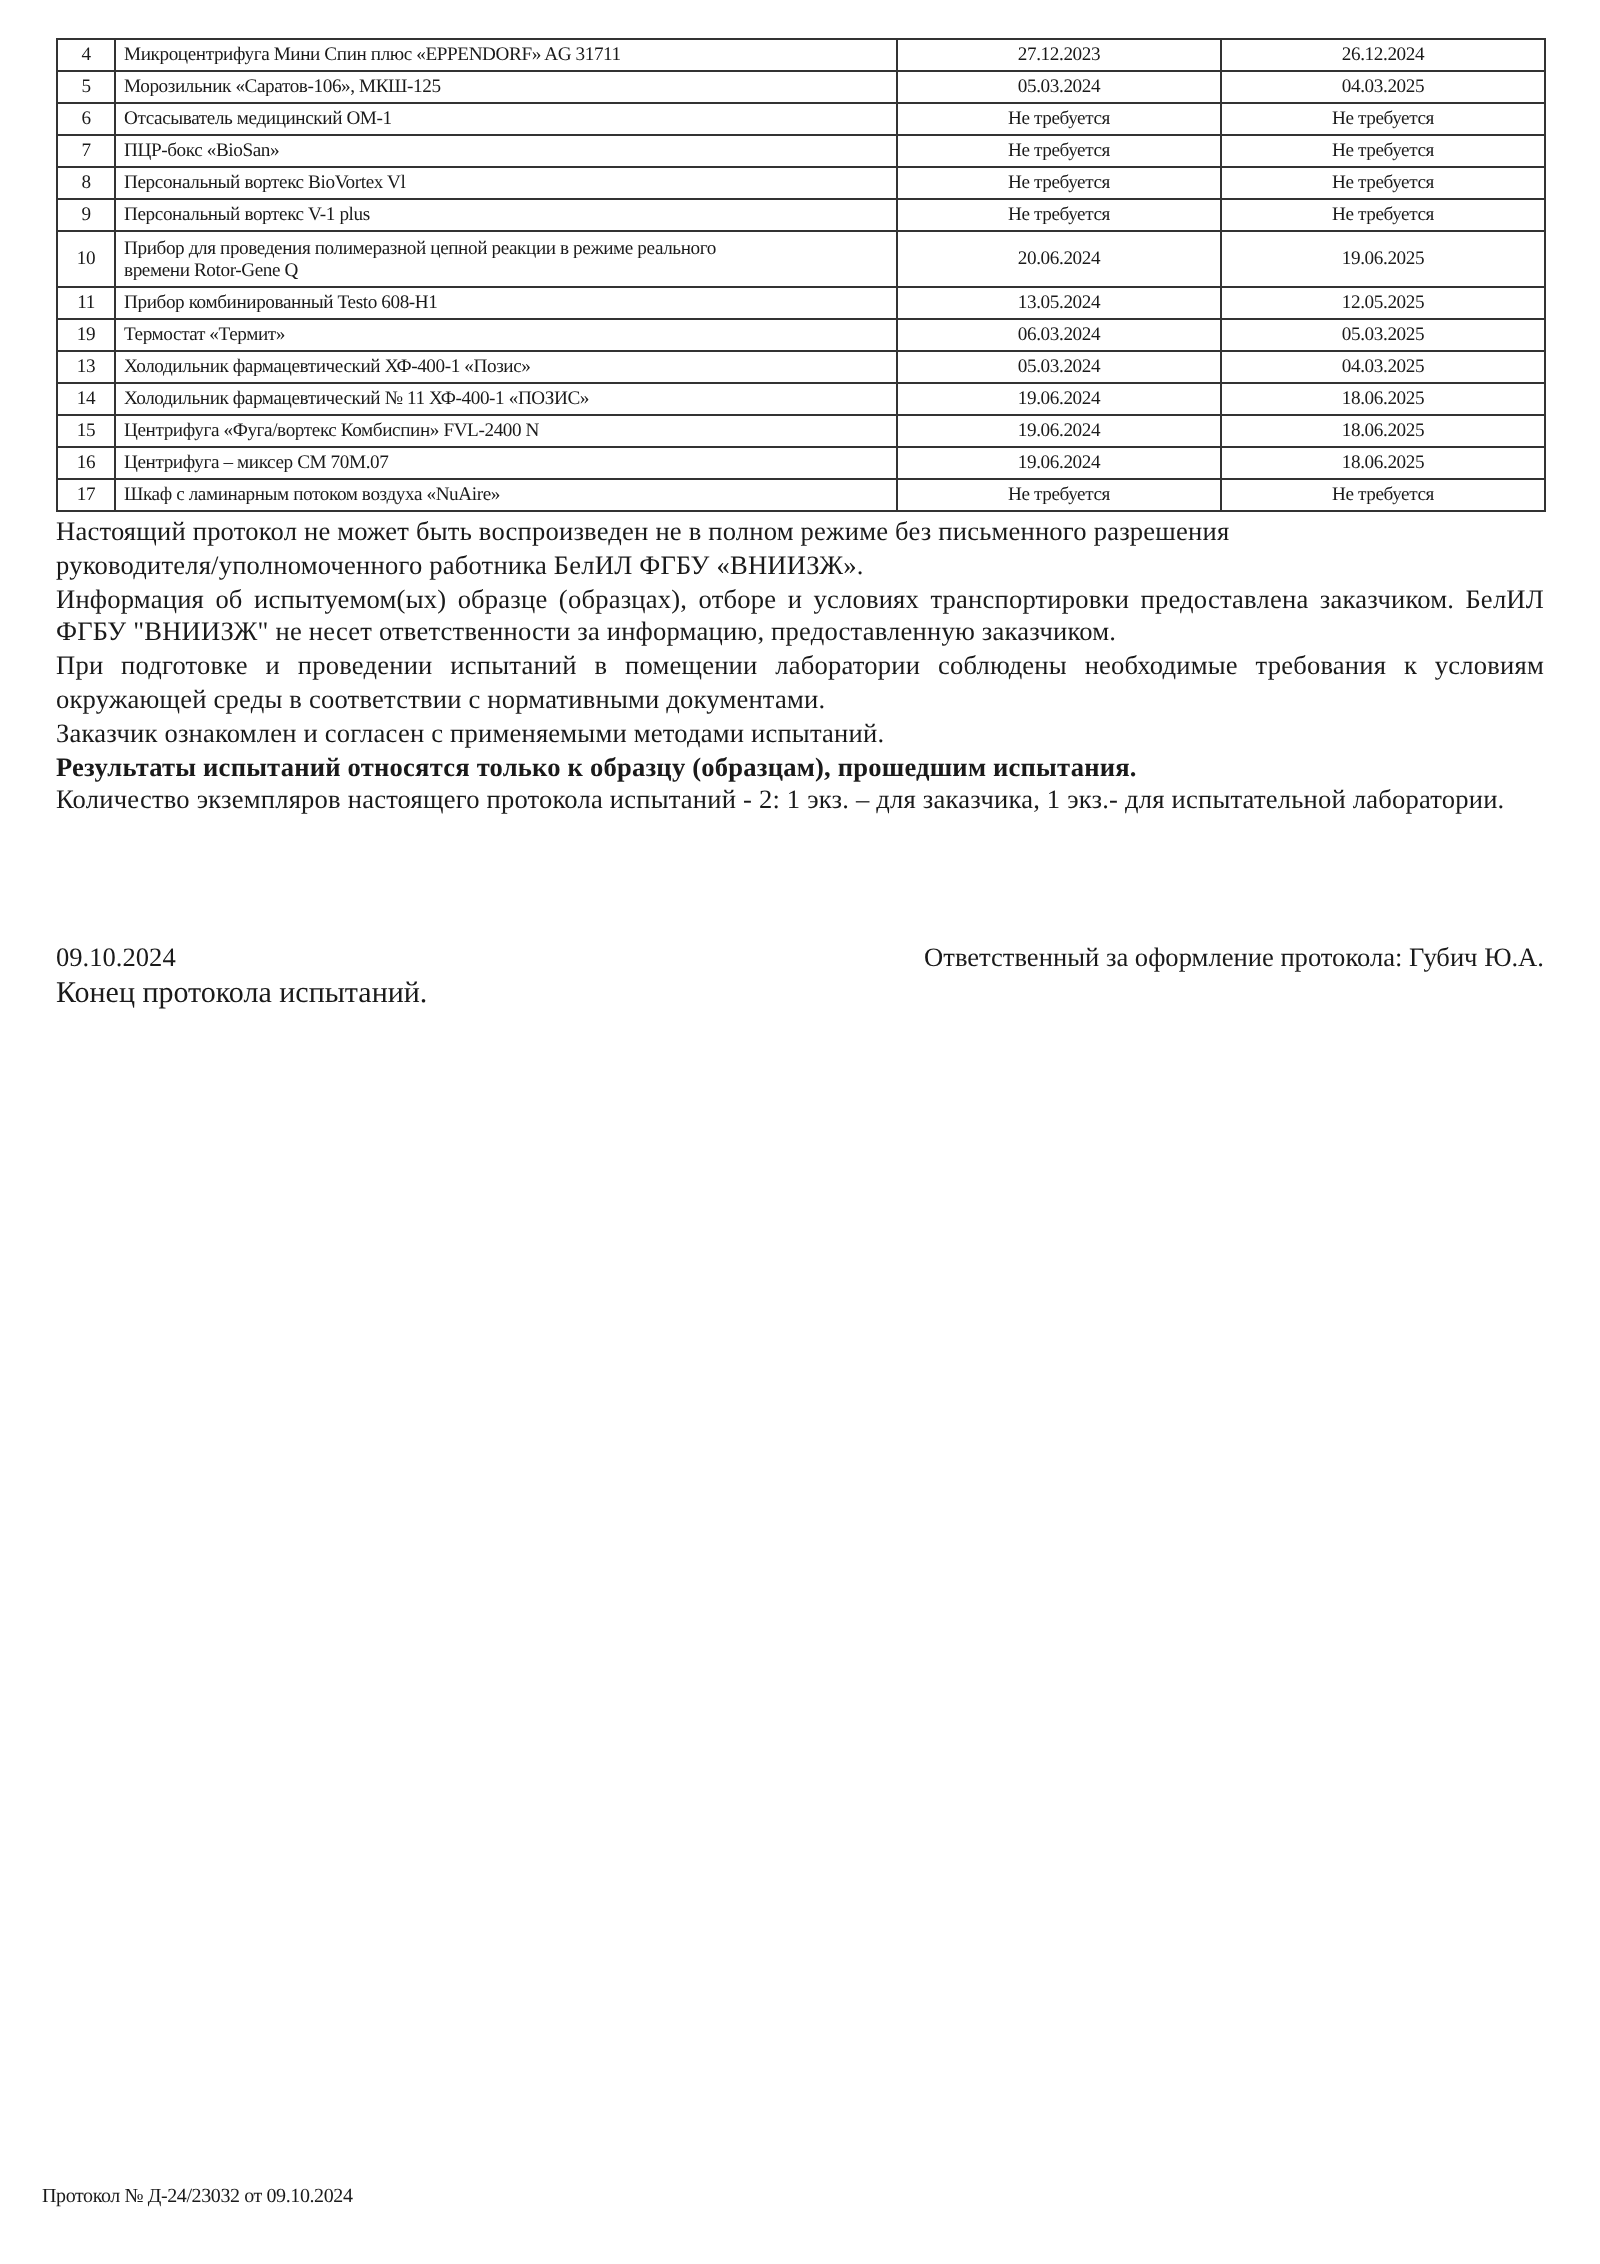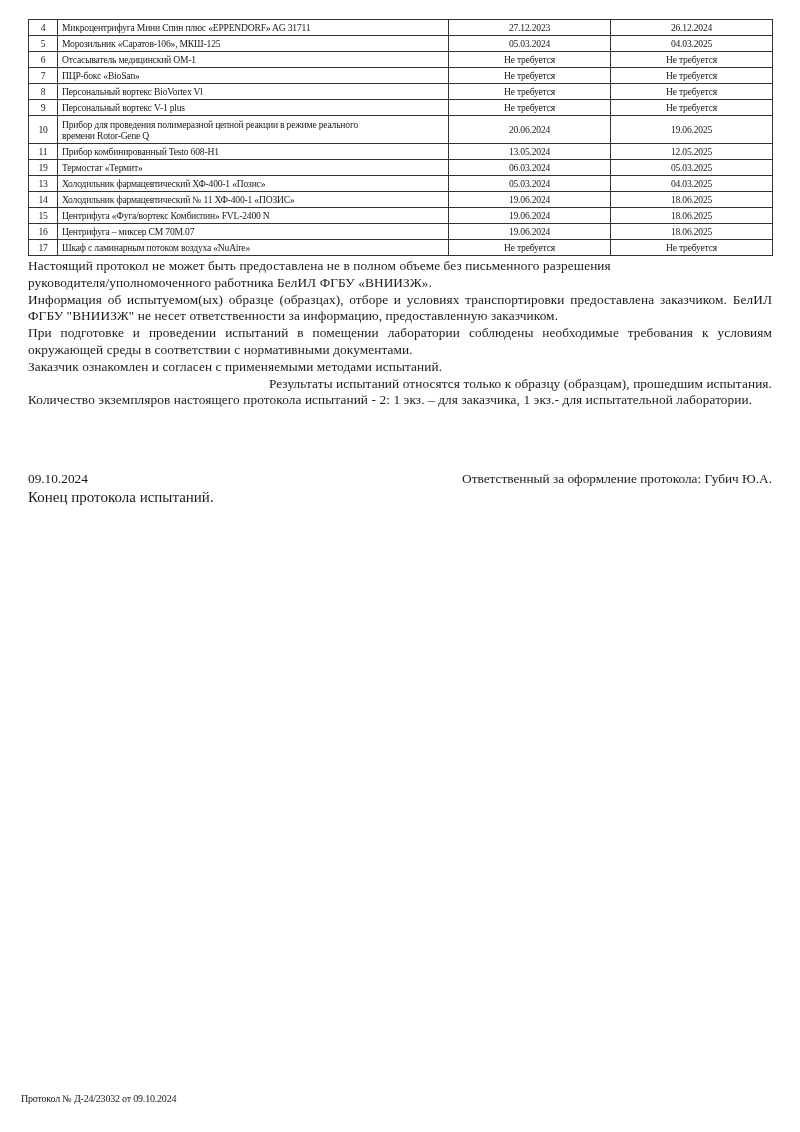--- a/index.html
+++ b/index.html
@@ -20,21 +20,21 @@
     col.c-name { width: 391px; }
     col.c-d1 { width: 162px; }
     col.c-d2 { width: 162px; }
 
     .notes {
       position: absolute; left: 28px; top: 258px; width: 744px;
       font-family: "Liberation Serif", serif; font-size: 13.3px; line-height: 16.8px; letter-spacing: 0.1px;
     }
     .notes p { margin: 0; }
     .notes .just { text-align: justify; text-align-last: left; }
-    .notes .bold { font-weight: normal; text-align: right; }
+    .notes .bold { font-weight: bold; }
 
     .sign-date {
       position: absolute; left: 28px; top: 471px;
       font-family: "Liberation Serif", serif; font-size: 13.3px;
     }
     .sign-resp {
       position: absolute; right: 28px; top: 471px;
       font-family: "Liberation Serif", serif; font-size: 13.3px;
     }
     .end-text {
@@ -145,21 +145,21 @@
       <tr>
         <td class="num">17</td>
         <td class="name">Шкаф с ламинарным потоком воздуха «NuAire»</td>
         <td class="date">Не требуется</td>
         <td class="date">Не требуется</td>
       </tr>
     </tbody>
   </table>
 
   <div class="notes">
-    <p>Настоящий протокол не может быть предоставлена не в полном объеме без письменного разрешения</p>
+    <p>Настоящий протокол не может быть воспроизведен не в полном режиме без письменного разрешения</p>
     <p>руководителя/уполномоченного работника БелИЛ ФГБУ «ВНИИЗЖ».</p>
     <p class="just">Информация об испытуемом(ых) образце (образцах), отборе и условиях транспортировки предоставлена заказчиком. БелИЛ ФГБУ "ВНИИЗЖ" не несет ответственности за информацию, предоставленную заказчиком.</p>
     <p class="just">При подготовке и проведении испытаний в помещении лаборатории соблюдены необходимые требования к условиям окружающей среды в соответствии с нормативными документами.</p>
     <p>Заказчик ознакомлен и согласен с применяемыми методами испытаний.</p>
     <p class="bold">Результаты испытаний относятся только к образцу (образцам), прошедшим испытания.</p>
     <p class="just">Количество экземпляров настоящего протокола испытаний - 2: 1 экз. – для заказчика, 1 экз.- для испытательной лаборатории.</p>
   </div>
 
   <div class="sign-date">09.10.2024</div>
   <div class="sign-resp">Ответственный за оформление протокола: Губич Ю.А.</div>

